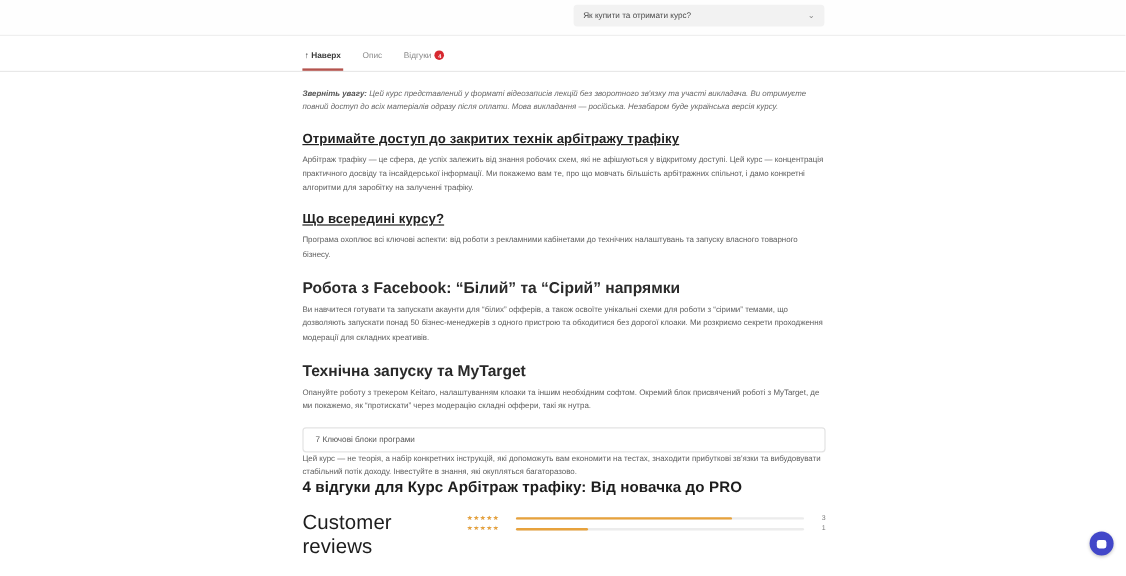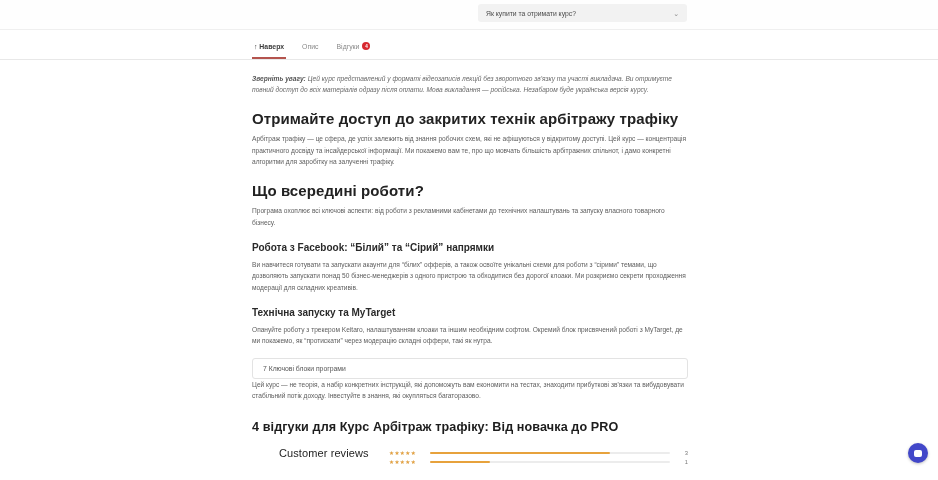--- a/index.html
+++ b/index.html
@@ -24,33 +24,33 @@
          display:flex; align-items:center; gap:3px; }
   .tab.active { color:#3c3c3c; font-weight:bold; border-bottom:2px solid #b4544e; padding-bottom:7px; }
   .badge { display:inline-flex; align-items:center; justify-content:center;
            width:8px; height:8px; border-radius:50%; background:#d7282f; color:#fff;
            font-size:4.6px; font-weight:bold; }
 
   
   .content { position:absolute; left:252px; top:60px; width:436px; }
   .notice { margin-top:13px; font-size:6.6px; font-style:italic; color:#686868; line-height:1.7; }
   .notice b { color:#555; }
-  h2.sec { font-size:15px; color:#222; margin-top:15px; margin-bottom:6px; letter-spacing:.1px; }
-  h3.sec { font-size:10px; color:#2a2a2a; margin-top:14px; margin-bottom:6px; }
+  h2.sec { font-size:11px; color:#222; margin-top:15px; margin-bottom:6px; letter-spacing:.1px;text-decoration:underline; }
+  h3.sec { font-size:13px; color:#2a2a2a; margin-top:14px; margin-bottom:6px; }
   p.body { font-size:6.6px; color:#5d5d5d; line-height:1.72; }
 
   .accordion { margin-top:11px; border:1px solid #e3e3e3; border-radius:3px;
                padding:6px 10px; font-size:6.8px; color:#555; cursor:pointer; background:#fff; }
 
-  .reviews-title { font-size:12.6px; color:#1d1d1d; margin-top:19px; letter-spacing:.1px; }
+  .reviews-title { font-size:12.6px; color:#1d1d1d; letter-spacing:.1px; }
 
   
   .summary { display:flex; margin-top:13px; }
   .summary-left { width:137px; flex:0 0 137px; }
-  .cr-title { font-size:11px; color:#1d1d1d; letter-spacing:.1px;margin-left:27px; }
+  .cr-title { font-size:17px; color:#1d1d1d; letter-spacing:.1px; }
   .stars { position:relative; display:inline-block; font-size:7px; line-height:1;
            color:#dcdcdc; letter-spacing:.5px; white-space:nowrap; }
   .stars .fill { position:absolute; left:0; top:0; overflow:hidden; color:#e7a23c; white-space:nowrap; }
 
   .histogram { flex:1; padding-top:2px; }
   .hrow { display:flex; align-items:center; gap:8px; height:8px; margin-bottom:1px; }
   .hrow .stars { font-size:5.6px; width:33px; flex:0 0 33px; letter-spacing:.4px; }
   .track { flex:1; height:2px; background:#ececec; border-radius:1px; position:relative; }
   .trackfill { position:absolute; left:0; top:0; height:2px; background:#e7a23c; border-radius:1px; }
   .hcount { width:10px; flex:0 0 10px; text-align:right; font-size:5.8px; color:#7a7a7a; }
@@ -88,21 +88,21 @@
     </div>
   </div>
 
   <div class="content">
 
     <p class="notice"><b>Зверніть увагу:</b><span> Цей курс представлений у форматі відеозаписів лекцій без зворотного зв'язку та участі викладача. Ви отримуєте повний доступ до всіх матеріалів одразу після оплати. Мова викладання — російська. Незабаром буде українська версія курсу.</span></p>
 
     <h2 class="sec">Отримайте доступ до закритих технік арбітражу трафіку</h2>
     <p class="body">Арбітраж трафіку — це сфера, де успіх залежить від знання робочих схем, які не афішуються у відкритому доступі. Цей курс — концентрація практичного досвіду та інсайдерської інформації. Ми покажемо вам те, про що мовчать більшість арбітражних спільнот, і дамо конкретні алгоритми для заробітку на залученні трафіку.</p>
 
-    <h2 class="sec">Що всередині роботи?</h2>
+    <h2 class="sec">Що всередині курсу?</h2>
     <p class="body">Програма охоплює всі ключові аспекти: від роботи з рекламними кабінетами до технічних налаштувань та запуску власного товарного бізнесу.</p>
 
     <h3 class="sec">Робота з Facebook: “Білий” та “Сірий” напрямки</h3>
     <p class="body">Ви навчитеся готувати та запускати акаунти для “білих” офферів, а також освоїте унікальні схеми для роботи з “сірими” темами, що дозволяють запускати понад 50 бізнес-менеджерів з одного пристрою та обходитися без дорогої клоаки. Ми розкриємо секрети проходження модерації для складних креативів.</p>
 
     <h3 class="sec">Технічна запуску та MyTarget</h3>
     <p class="body">Опануйте роботу з трекером Keitaro, налаштуванням клоаки та іншим необхідним софтом. Окремий блок присвячений роботі з MyTarget, де ми покажемо, як “протискати” через модерацію складні оффери, такі як нутра.</p>
 
     <div class="accordion">7 Ключові блоки програми</div>
 

